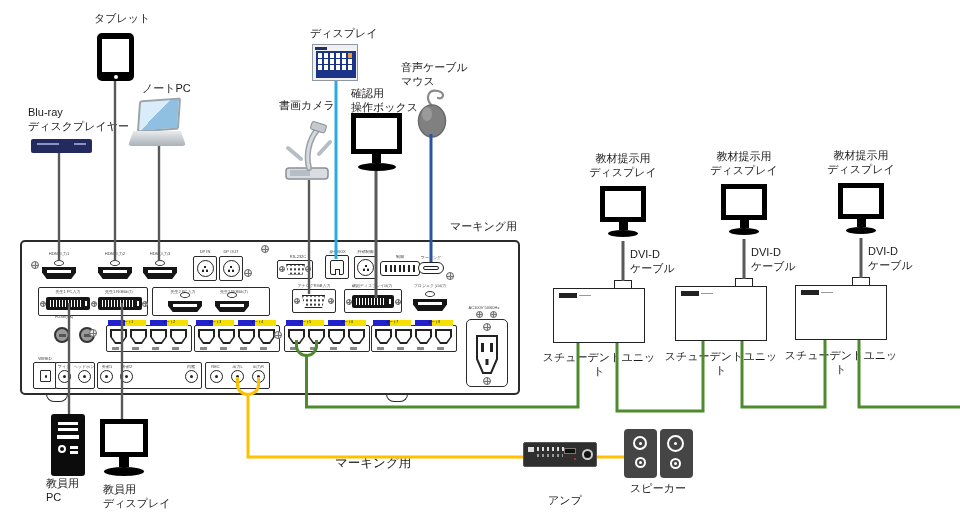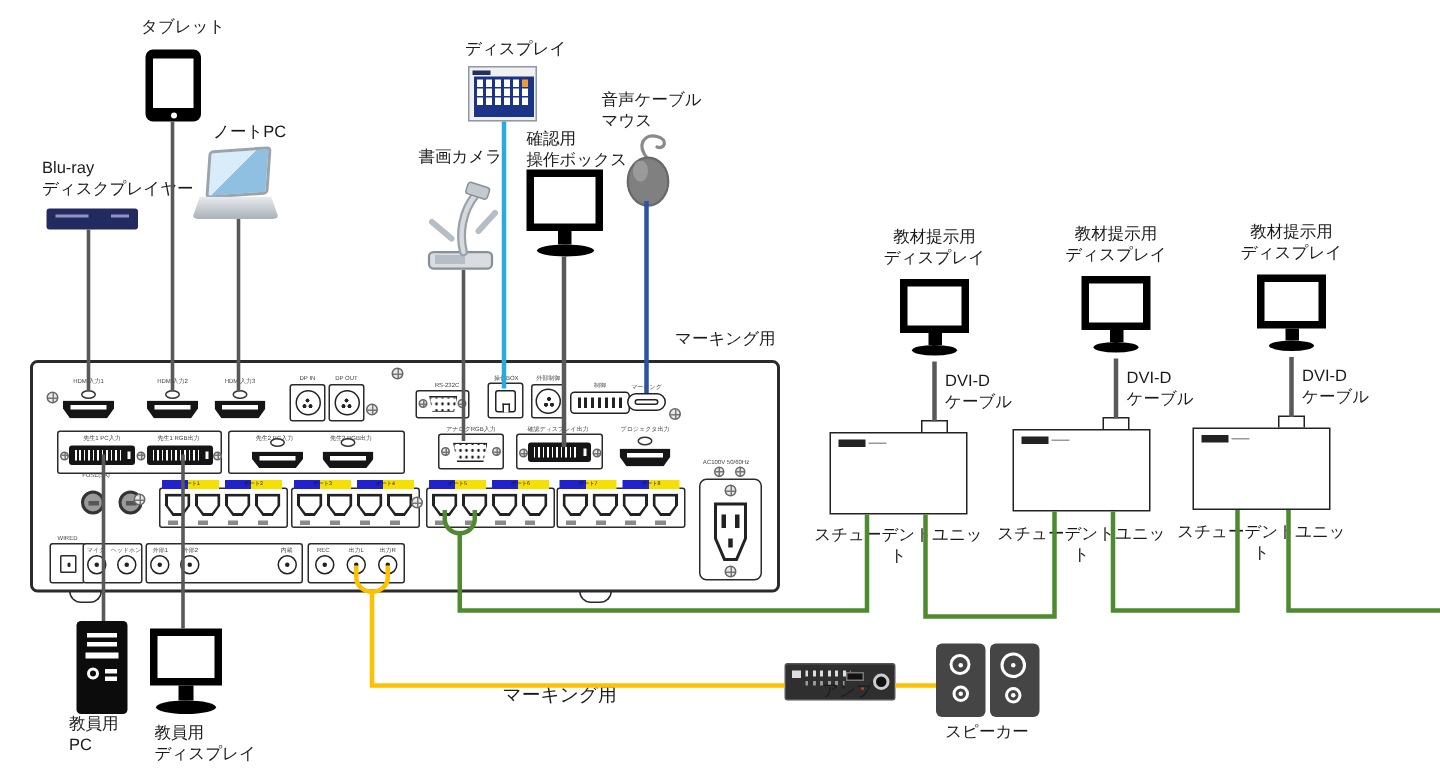--- a/index.html
+++ b/index.html
@@ -372,21 +372,21 @@
   <div class="lbl big" style="left:335px;top:456px;">マーキング用</div>
 
   <div class="amp">
     <i class="abs" style="left:4px;top:4px;width:6px;height:5px;background:#ddd;"></i>
     <i class="abs" style="left:13px;top:4px;width:30px;height:4px;background:repeating-linear-gradient(90deg,#ddd 0 2px,transparent 2px 5px);"></i>
     <i class="abs" style="left:13px;top:11px;width:26px;height:3px;background:repeating-linear-gradient(90deg,#999 0 2px,transparent 2px 5px);"></i>
     <i class="abs" style="left:40px;top:5px;width:12px;height:6px;background:#111;border:1px solid #777;"></i>
     <i class="abs" style="left:58px;top:6px;width:11px;height:11px;border:2px solid #ccc;border-radius:50%;background:#111;"></i>
     <i class="abs" style="left:50px;top:15px;width:2px;height:2px;background:#d33;border-radius:50%;"></i>
   </div>
-  <div class="lbl c" style="left:535px;top:456px;width:60px;font-family:Liberation Mono, monospace;">アンプ</div>
+  <div class="lbl c" style="left:535px;top:494px;width:60px;">アンプ</div>
 
   <div class="spk" style="left:624px;top:429px;">
     <span class="ring" style="left:9px;top:7px;width:14px;height:14px;"></span>
     <span class="ring" style="left:10.5px;top:28px;width:11px;height:11px;"></span>
   </div>
   <div class="spk" style="left:660px;top:429px;">
     <span class="ring" style="left:7px;top:6px;width:17px;height:17px;"></span>
     <span class="ring" style="left:10px;top:29px;width:11px;height:11px;"></span>
   </div>
   <div class="lbl c" style="left:628px;top:482px;width:60px;">スピーカー</div>

